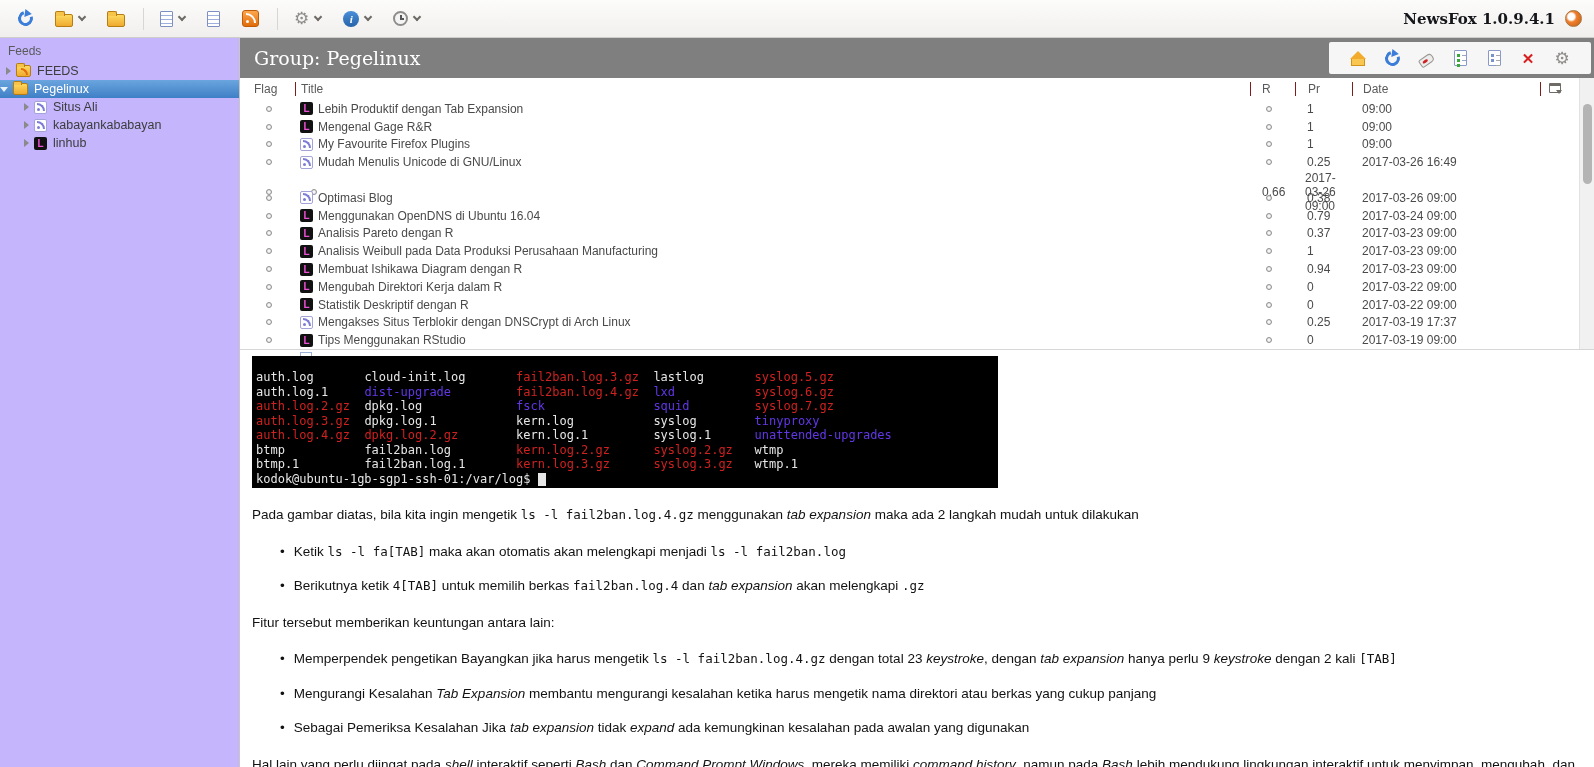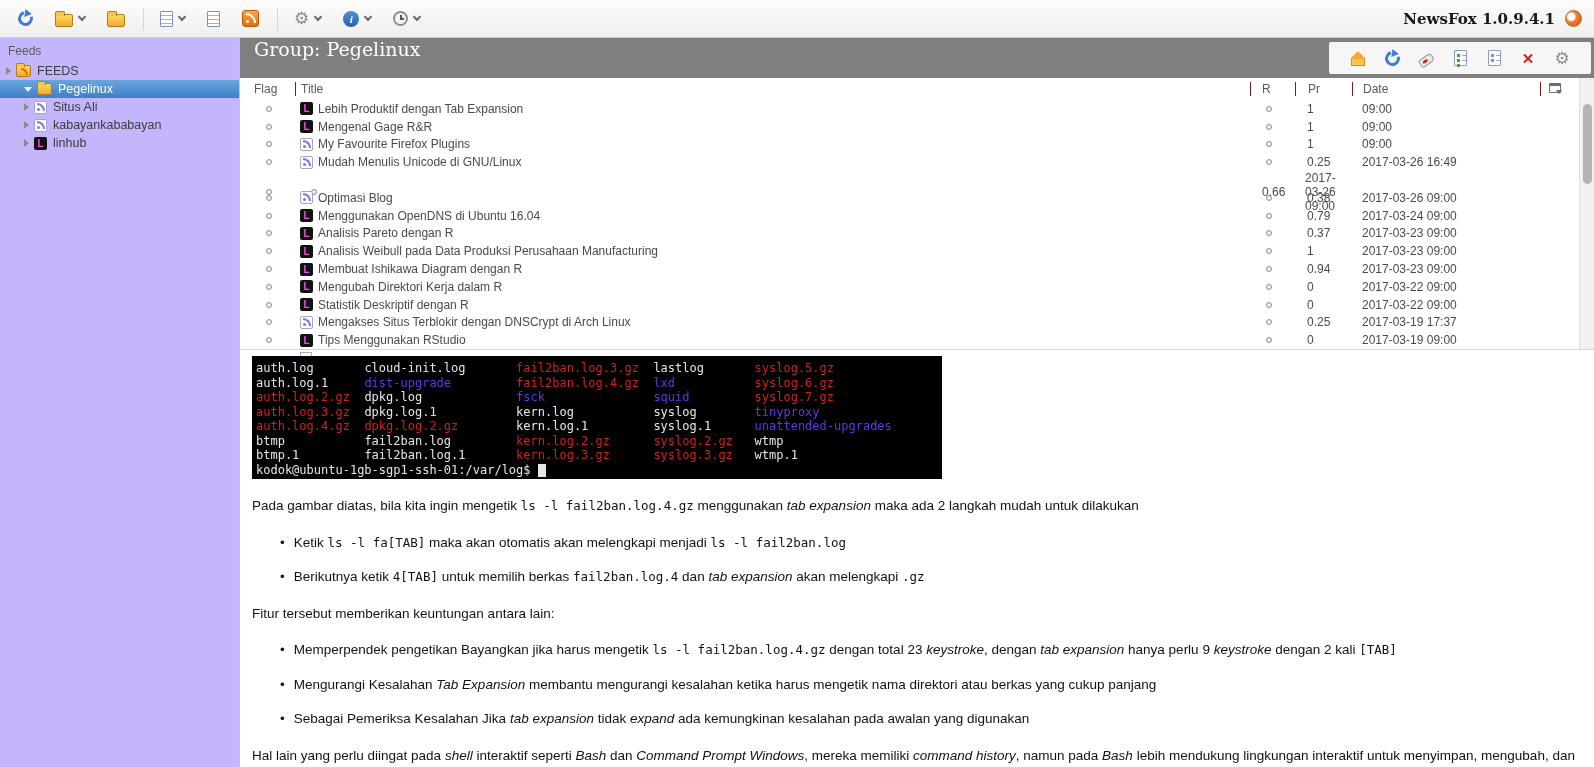--- a/index.html
+++ b/index.html
@@ -88,21 +88,21 @@
   .rss-favicon{width:13px;height:13px;background:#fff;border:1px solid #a3a3da;border-radius:2px}
   .rss-favicon::before{content:"";position:absolute;left:2px;bottom:2px;width:6px;height:6px;
     border:2px solid #7d7dd8;border-left:none;border-bottom:none;border-radius:0 100% 0 0}
   .rss-favicon::after{content:"";position:absolute;left:2px;bottom:2px;width:3px;height:3px;
     background:#7d7dd8;border-radius:50%}
   .site-l-favicon{width:13px;height:13px;background:#111;border-radius:2px;color:#f050d8;
     font:bold 10px/13px "Liberation Sans",sans-serif;text-align:center}
 
   
   .content-col{flex:1;display:flex;flex-direction:column;min-width:0}
-  .groupbar{height:40px;background:#7f7f7f;display:flex;align-items:flex-start;
+  .groupbar{height:40px;background:#7f7f7f;display:flex;align-items:center;
     padding-left:14px;position:relative;flex:none}
   .group-title{font-family:"DejaVu Serif","Liberation Serif",serif;font-size:19px;color:#fff}
   .groupbar-tools{position:absolute;right:3px;top:4px;bottom:4px;background:#f6f6f6;
     border-radius:2px;display:flex;align-items:center;padding:0 12px}
   .gb-btn{display:flex;align-items:center;justify-content:center;width:34px;cursor:pointer}
 
   .table-section{position:relative;height:272px;flex:none;border-bottom:1px solid #d6d6d6}
   .thead{display:grid;grid-template-columns:55px 955px 45px 57px 188px 38px;height:22px;
     align-items:center;font-size:12px;color:#5a5a5a}
   .th{height:14px;line-height:14px;border-left:1px solid #7f1d1d}
@@ -128,21 +128,21 @@
   .td-pr{padding-left:12px}
   .td-date{padding-left:10px}
   .vscroll{position:absolute;right:0;top:0;bottom:0;width:15px;background:#f1f1f1;
     border-left:1px solid #e2e2e2}
   .vthumb{position:absolute;left:3px;top:26px;width:9px;height:80px;background:#b4b4b4;border-radius:5px}
 
   
   .article{flex:1;overflow:hidden;padding:2px 14px 0 12px;font-size:13.5px;color:#121212}
   .img-fragment{width:12px;height:4px;border:1px solid #9ab0d8;border-bottom:none;margin-left:48px}
   .terminal{background:#000;color:#e6e6e6;font-family:"DejaVu Sans Mono","Liberation Mono",monospace;
-    font-size:12px;line-height:14.5px;padding:5px 4px 2px;width:690px;white-space:pre}
+    font-size:12px;line-height:14.5px;padding:14px 4px 2px;width:746px;white-space:pre}
   .t-archive{color:#d02020}
   .t-dir{color:#6236e6}
   .cursor{display:inline-block;width:8px;height:13px;background:#e6e6e6;vertical-align:text-bottom}
   .para{margin:17px 0;line-height:1.45}
   .list{margin:4px 0}
   .li{margin:15px 0 15px 28px;line-height:1.45}
   .bullet{margin-right:9px}
   .code{font-family:"DejaVu Sans Mono","Liberation Mono",monospace;font-size:12.5px}
   .it{font-style:italic}
 </style>
@@ -194,21 +194,21 @@
 <div class="main">
 
   <div class="sidebar">
     <div class="sidebar-header">Feeds</div>
     <div>
         <div class="tree-item" style="padding-left: 6px;">
           <span class="expander"></span>
           <span class="tree-ico feeds-folder-icon"></span>
           <span>FEEDS</span>
         </div>
-        <div class="tree-item selected" style="padding-left: 24px;">
+        <div class="tree-item selected" style="padding-left: 0;">
           <span class="expander open"></span>
           <span class="tree-ico folder-icon"></span>
           <span>Pegelinux</span>
         </div>
         <div class="tree-item" style="padding-left: 24px;">
           <span class="expander"></span>
           <span class="tree-ico rss-favicon"></span>
           <span>Situs Ali</span>
         </div>
         <div class="tree-item" style="padding-left: 24px;">

